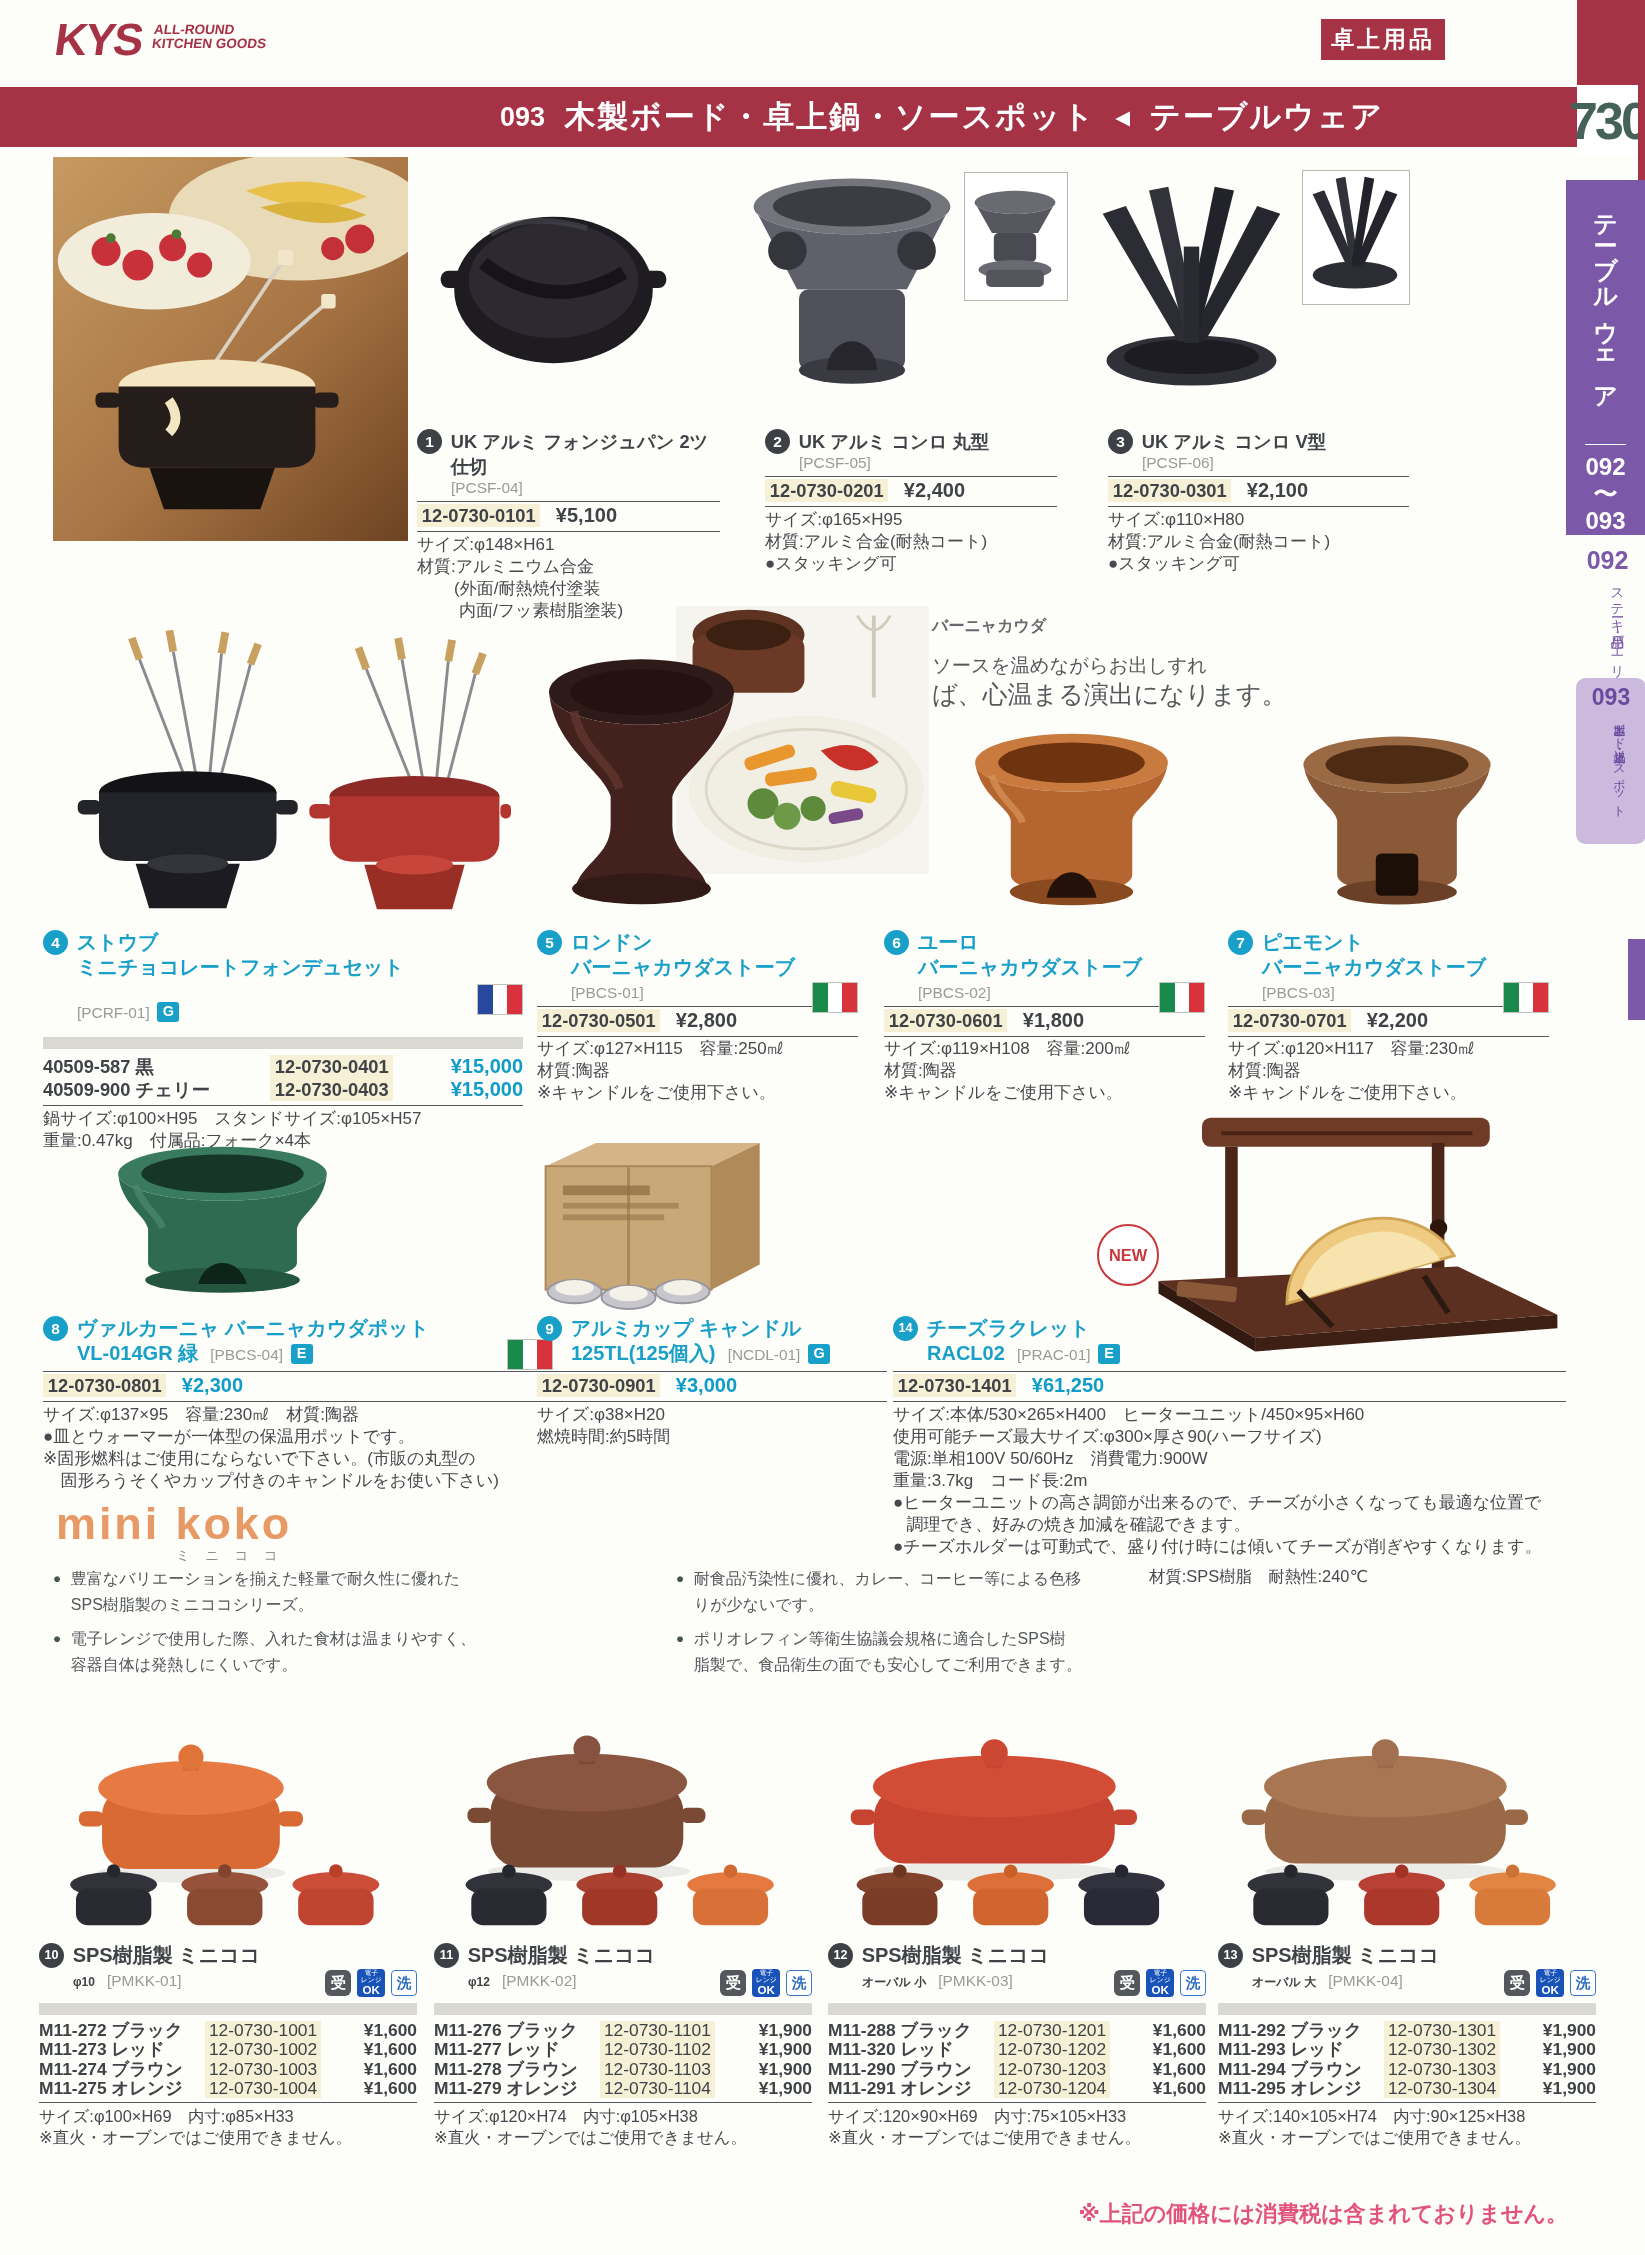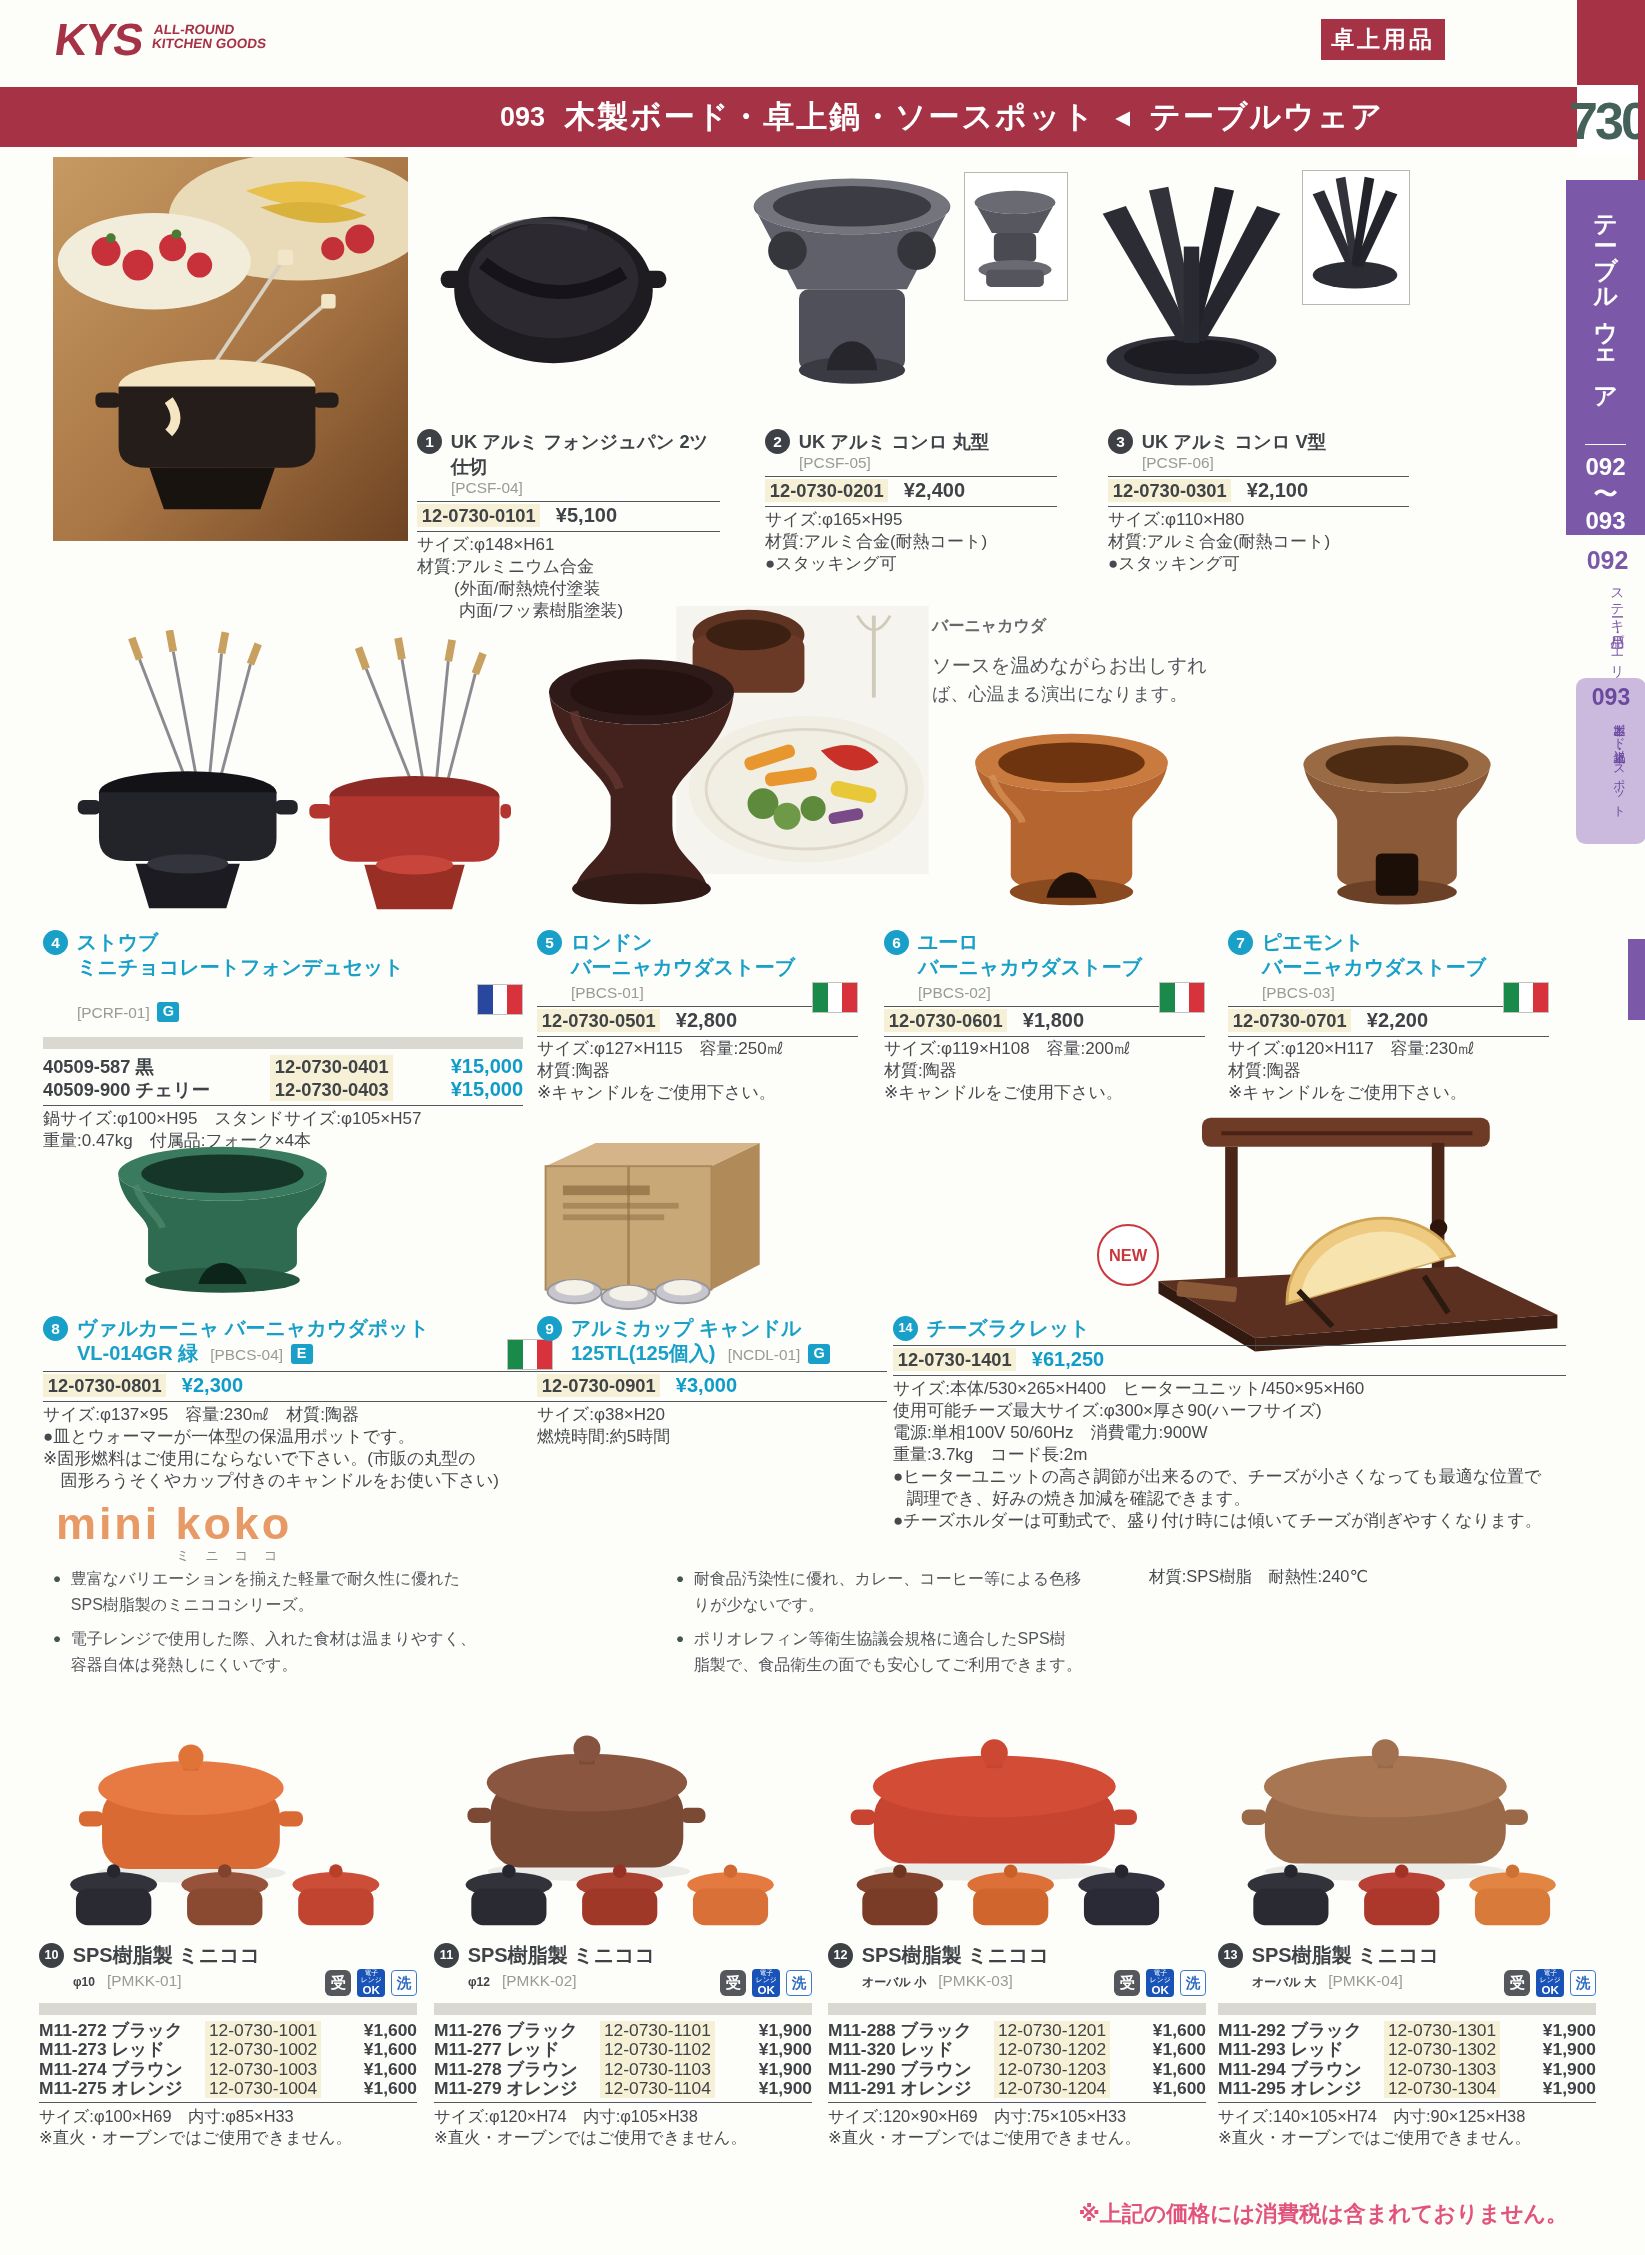--- a/index.html
+++ b/index.html
@@ -365,21 +365,21 @@
       <ellipse cx="122" cy="40" rx="74" ry="20" fill="#4e2c14"></ellipse>
       <path d="M25,40 C30,72 58,84 60,98 L60,154 C60,179 184,179 184,154 L184,98 C186,84 214,72 219,40 A97,29 0 0 1 25,40 Z" fill="#8a5a38"></path>
       <ellipse cx="122" cy="172" rx="62" ry="13" fill="#6a4026"></ellipse>
       <rect x="100" y="132" width="44" height="44" rx="6" fill="#1c0f08"></rect>
     </svg>
   </div>
 
   <div class="abs" style="left:932px;top:616px;">
     <div style="font-size:16px;color:#65696d;font-weight:600;">バーニャカウダ</div>
     <div style="font-size:19.3px;color:#55595d;margin-top:13.5px;line-height:29px;">ソースを温めながらお出しすれ</div>
-    <div style="font-size:18px;color:#55595d;line-height:29px;">ば、心温まる演出になります。</div>
+    <div style="font-size:25px;color:#55595d;line-height:29px;">ば、心温まる演出になります。</div>
   </div>
 
   <div class="abs" style="left:43px;top:930px;width:480px;">
     <div class="t-row">
       <span class="ncirc c">4</span>
       <span class="ttl big cyan">ストウブ</span>
     </div>
     <div class="ttl big cyan ind">ミニチョコレートフォンデュセット</div>
     <div class="ind" style="margin-top:16px;line-height:33px;">
       <span class="model">[PCRF-01]</span><span class="ge">G</span>
@@ -571,20 +571,24 @@
     <div class="rule"></div>
     <div class="spec">サイズ:φ38×H20</div>
     <div class="spec">燃焼時間:約5時間</div>
   </div>
 
   <div class="abs" style="left:893px;top:1316px;width:673px;">
     <div class="t-row">
       <span class="ncirc c two">14</span>
       <span class="ttl big cyan">チーズラクレット</span>
     </div>
+    <div class="ind" style="line-height:25px;">
+      <span class="ttl big cyan">RACL02</span>
+      <span class="model" style="margin-left:7.7px;">[PRAC-01]</span><span class="ge">E</span>
+    </div>
     <div class="rule"></div>
     <div class="coderow">
       <span class="chip">12-0730-1401</span>
       <span class="price c">¥61,250</span>
     </div>
     <div class="rule"></div>
     <div class="spec">サイズ:本体/530×265×H400　ヒーターユニット/450×95×H60</div>
     <div class="spec">使用可能チーズ最大サイズ:φ300×厚さ90(ハーフサイズ)</div>
     <div class="spec">電源:単相100V 50/60Hz　消費電力:900W</div>
     <div class="spec">重量:3.7kg　コード長:2m</div>

